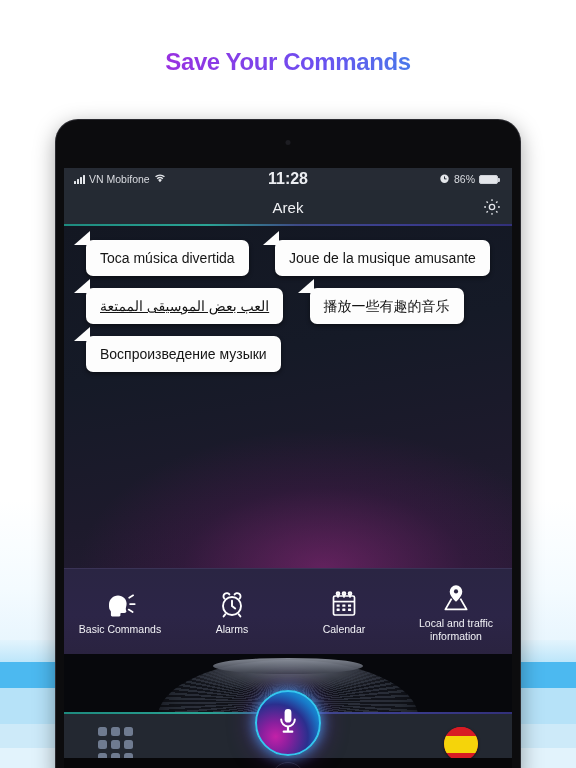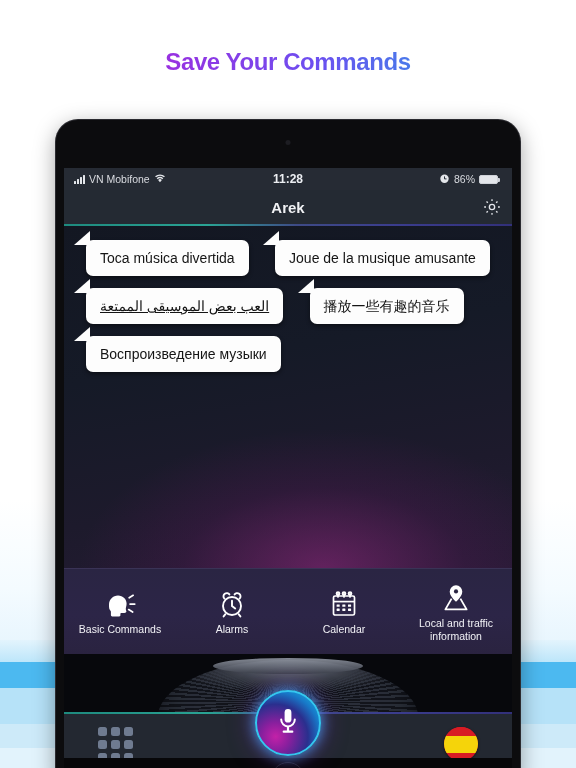--- a/index.html
+++ b/index.html
@@ -74,37 +74,37 @@
   #statusbar {
     height: 22px; background: #262b34;
     display: flex; align-items: center; padding: 0 10px;
     color: #d9dbe0; font-size: 10.5px;
     position: relative;
   }
   #statusbar .left { display: flex; align-items: center; gap: 4px; }
   #statusbar .right { display: flex; align-items: center; gap: 4px;
     position: absolute; right: 14px; top: 0; height: 22px; }
   #statusbar .mid { position: absolute; left: 50%; transform: translateX(-50%);
-    font-weight: bold; font-size: 12px; color: #eceef2; }
+    font-weight: bold; font-size: 16px; color: #eceef2; }
   .signal { display: inline-flex; align-items: flex-end; gap: 1px; height: 9px; }
   .signal i { width: 2px; background: #e4e6ea; display: block; border-radius: .5px; }
   .signal i:nth-child(1){height:3px}.signal i:nth-child(2){height:5px}
   .signal i:nth-child(3){height:7px}.signal i:nth-child(4){height:9px}
   .batt { width: 19px; height: 9px; border: 1px solid #cfd2d8; border-radius: 2px;
           position: relative; background: #e4e6ea; }
   .batt:after { content:""; position:absolute; right:-3px; top:2.5px;
     width:2px;height:4px;background:#cfd2d8;border-radius:0 1px 1px 0; }
 
   
   #navbar {
     height: 34px; background: #242a33;
     display: flex; align-items: center; justify-content: center;
     position: relative;
   }
-  #navbar .title { color: #f0f1f4; font-size: 15px; font-weight: bold; }
+  #navbar .title { color: #f0f1f4; font-size: 15px; font-weight: normal; }
   #gear { position: absolute; right: 10px; top: 50%; transform: translateY(-50%);
     width: 20px; height: 20px; cursor: pointer; }
   .hr-grad { height: 2px;
     background: linear-gradient(90deg,#1e8a7e 0%, #2aa394 32%, #3e4a86 52%, #3b3d8e 74%, #32307a 100%); }
 
   
   #chat {
     position: relative; height: 342px; overflow: hidden;
     background:
       radial-gradient(ellipse 70% 52% at 58% 100%, rgba(150,40,130,.55) 0%, rgba(90,25,90,.28) 45%, rgba(0,0,0,0) 78%),

